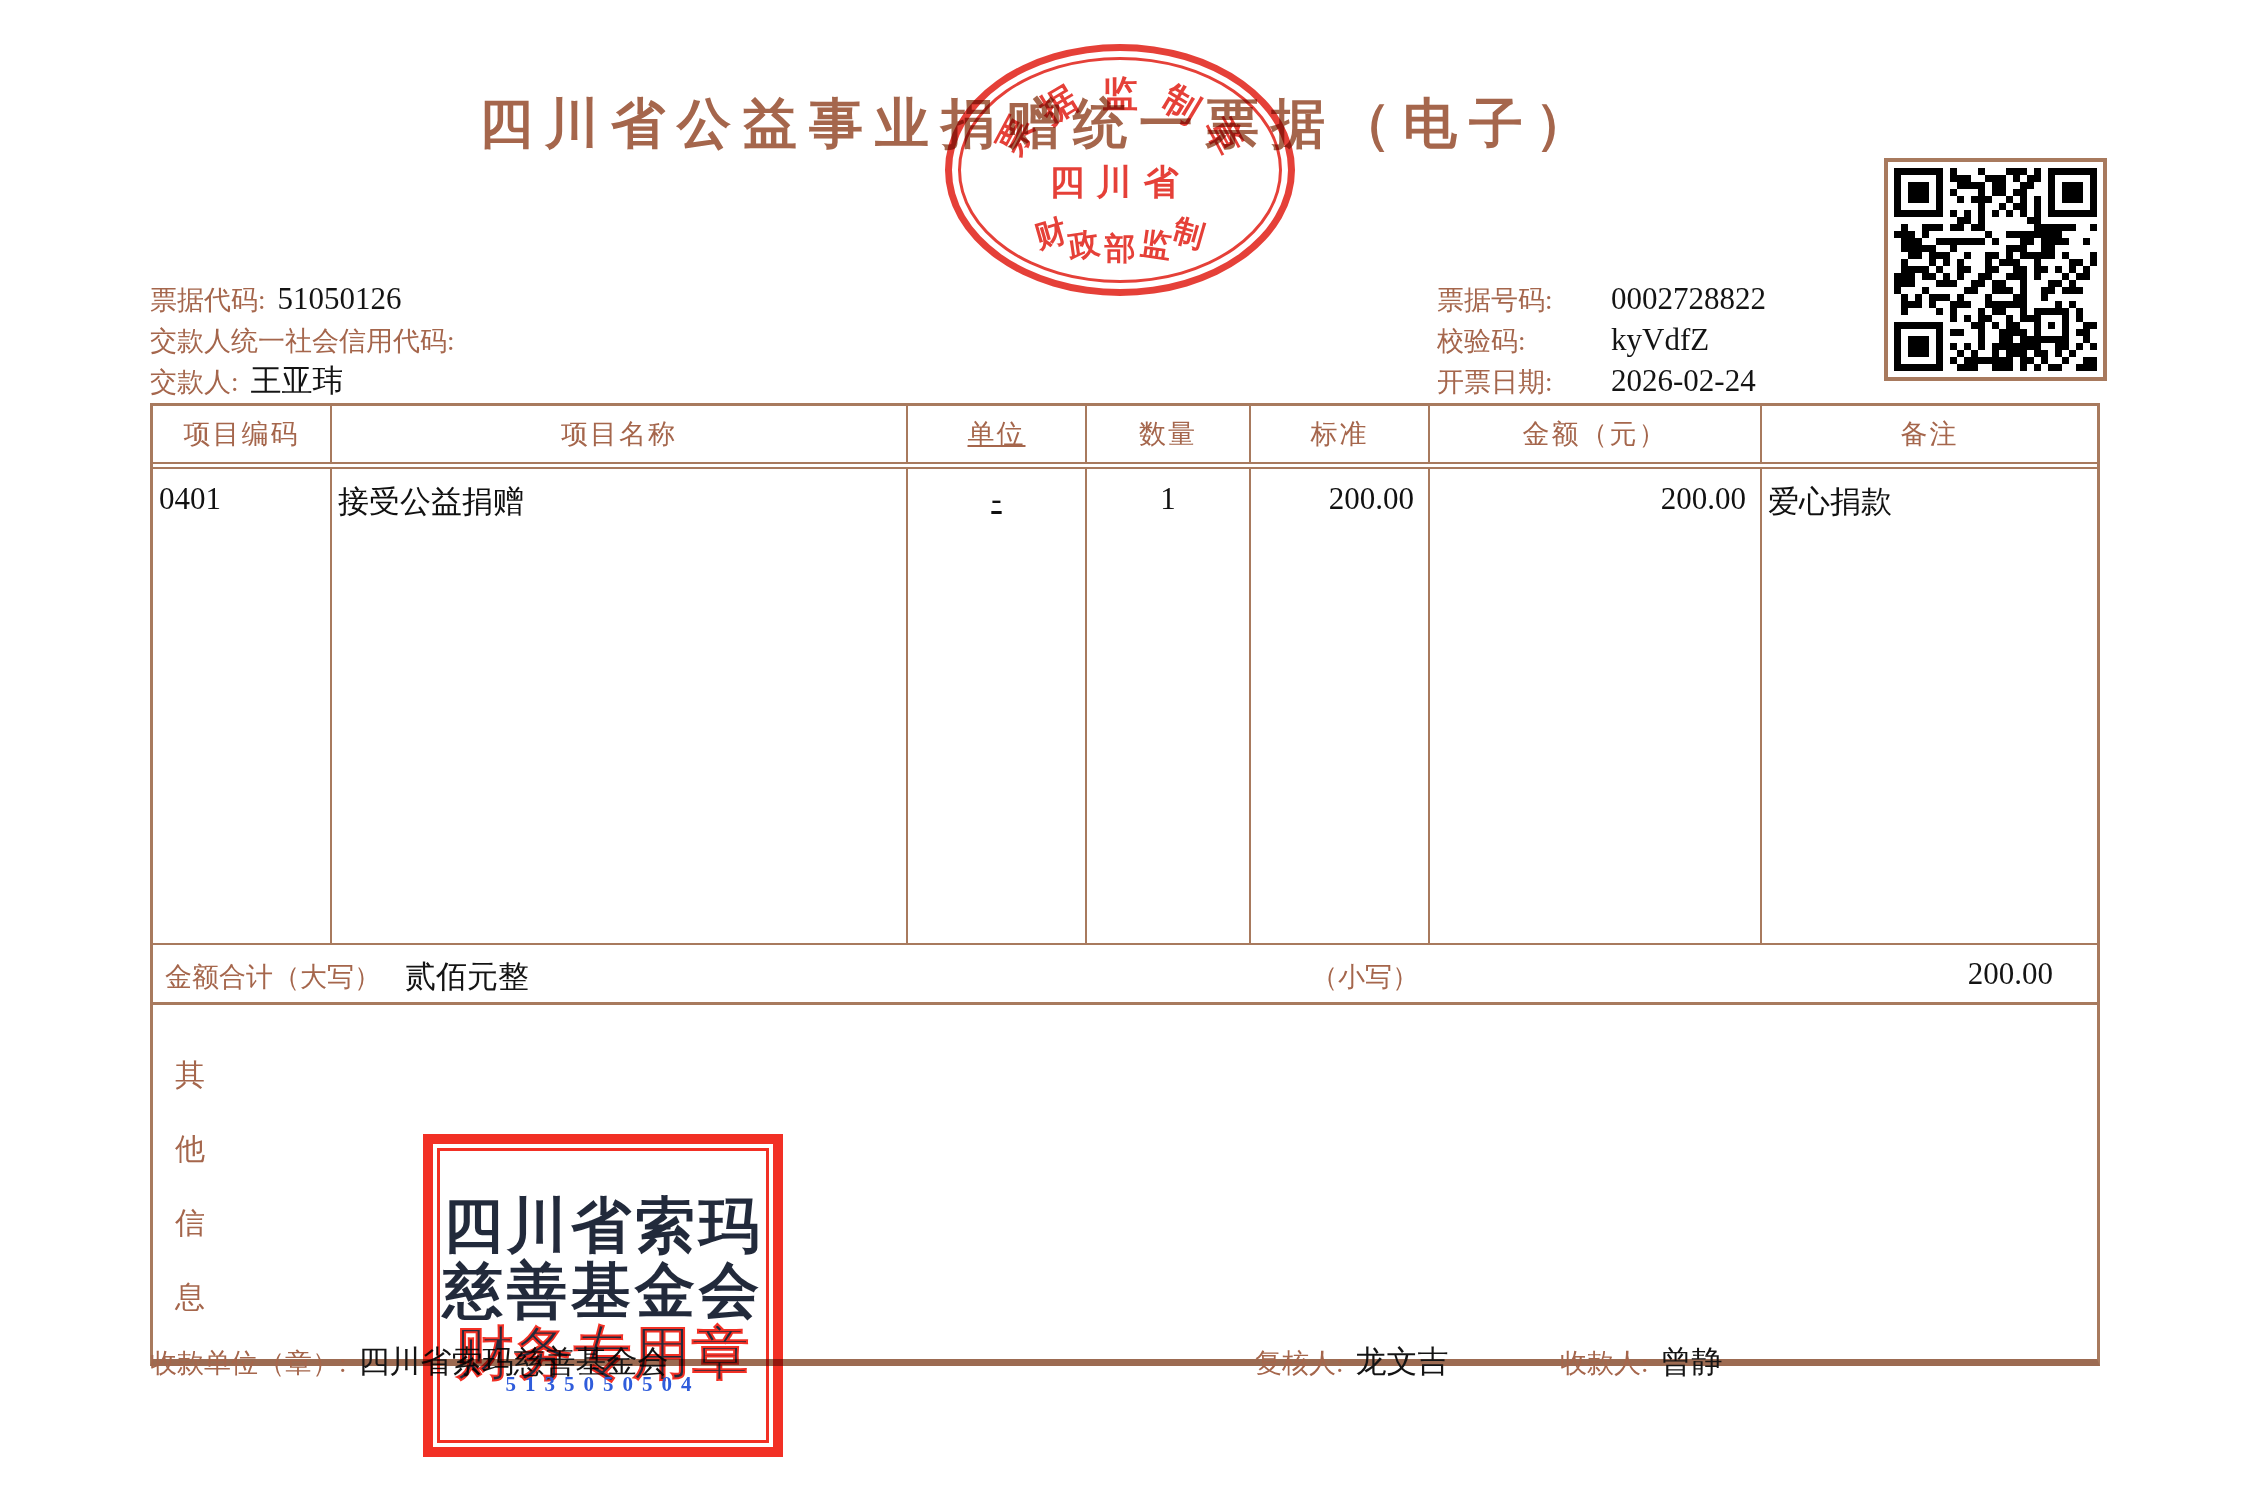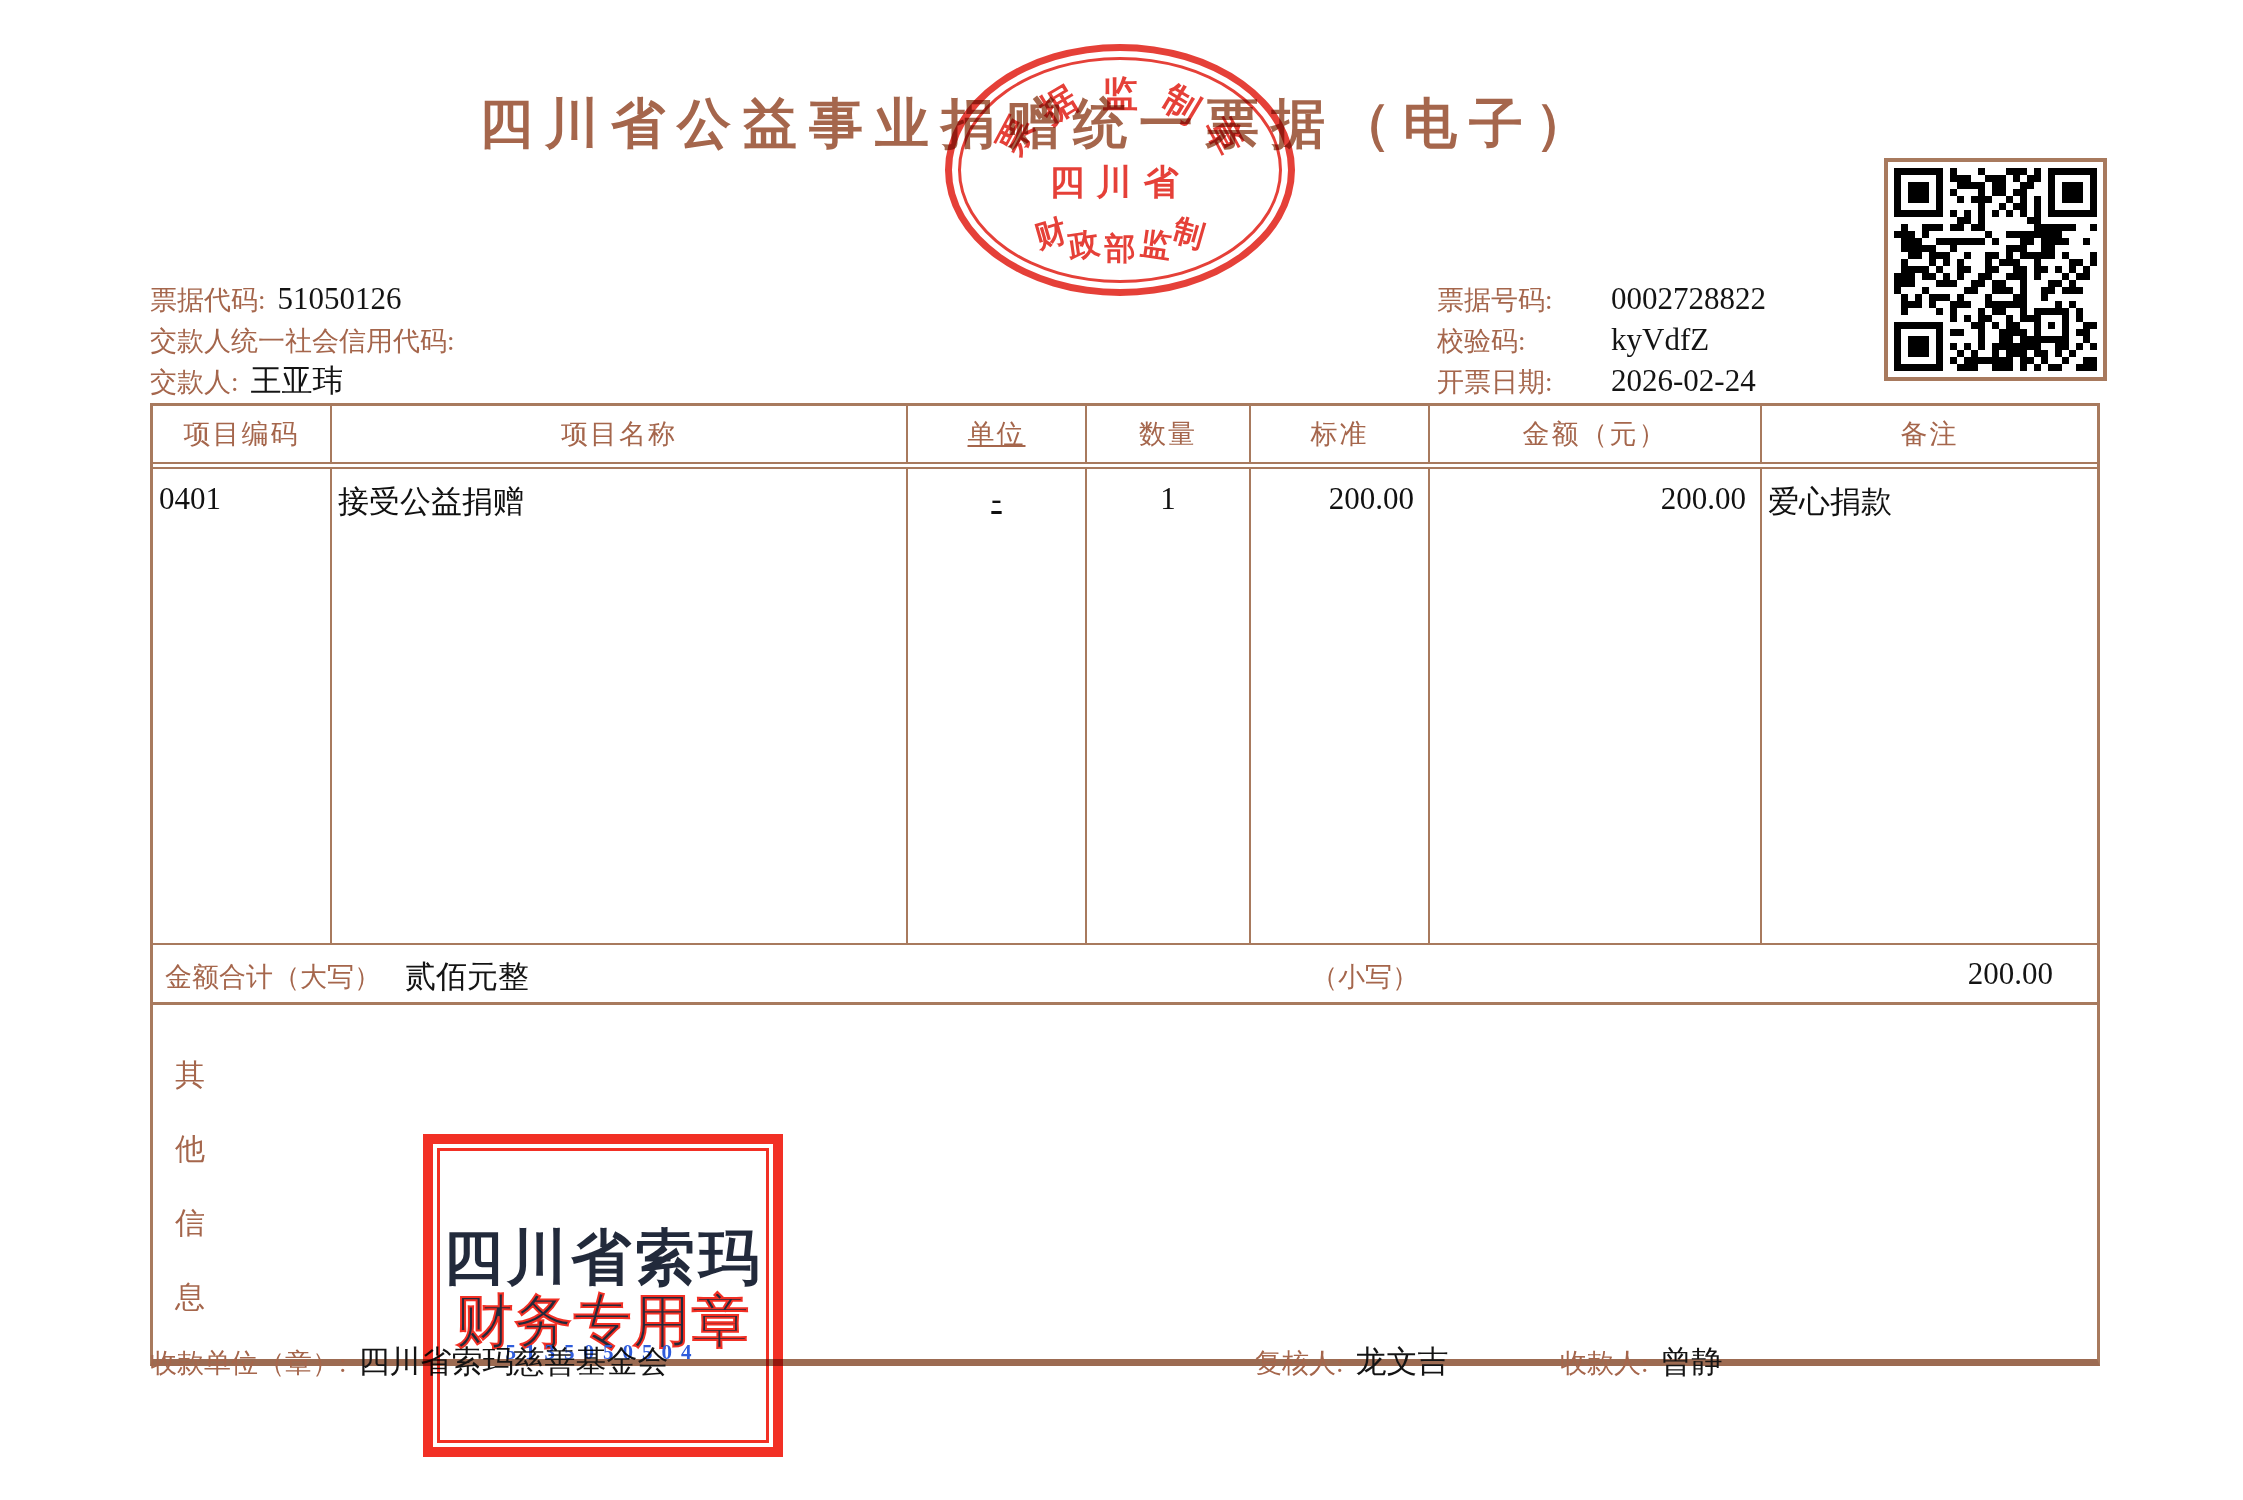--- a/index.html
+++ b/index.html
@@ -610,18 +610,19 @@
     <span class="ochar arc-b" style="left:106px;top:190px;transform:translate(-50%,-50%) rotate(-16deg);">财</span>
     <span class="ochar arc-b" style="left:139px;top:201px;transform:translate(-50%,-50%) rotate(-8deg);">政</span>
     <span class="ochar arc-b" style="left:175px;top:205px;">部</span>
     <span class="ochar arc-b" style="left:211px;top:201px;transform:translate(-50%,-50%) rotate(8deg);">监</span>
     <span class="ochar arc-b" style="left:244px;top:190px;transform:translate(-50%,-50%) rotate(16deg);">制</span>
   </div>
 
   <div class="seal">
     <div class="seal-inner">
       <div class="seal-line sl12">四川省索玛</div>
+      <div class="seal-line sl12">慈善基金会</div>
       <div class="seal-line sl3">财务专用章</div>
       <div class="seal-code">5135050504</div>
     </div>
   </div>
 
 </div>
 
 </body></html>

